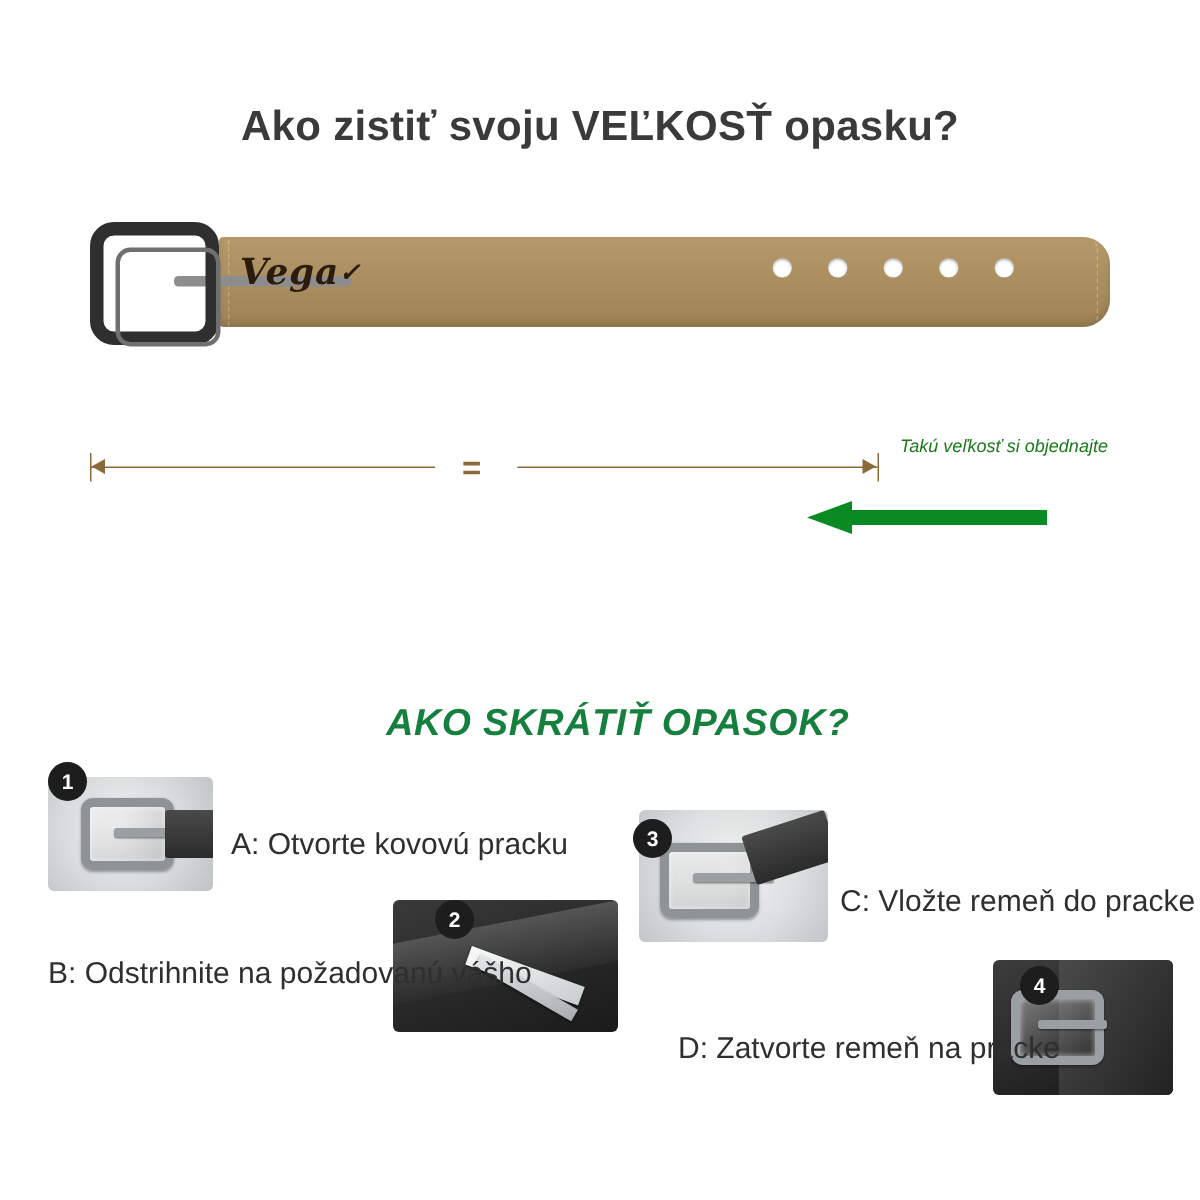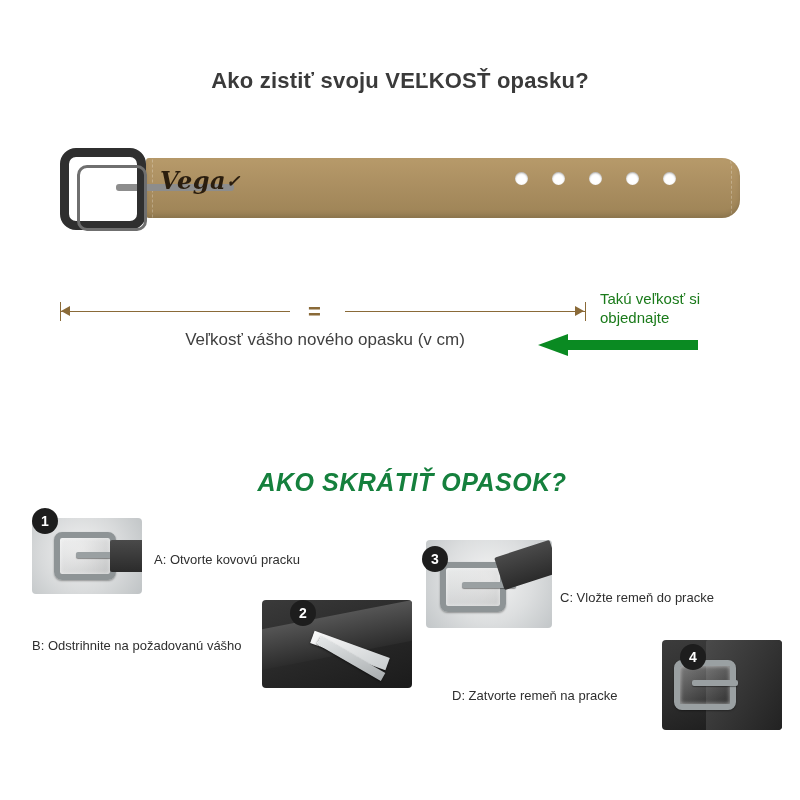--- a/index.html
+++ b/index.html
@@ -16,21 +16,21 @@
     overflow: hidden;
   }
 
   
   .main-title {
     position: absolute;
     top: 68px;
     left: 0;
     width: 800px;
     text-align: center;
-    font-size: 22px;
+    font-size: 28px;
     font-weight: bold;
     color: #3a3a3a;
     letter-spacing: 0.2px;
   }
 
   
   .belt-wrap {
     position: absolute;
     top: 148px;
     left: 60px;
@@ -164,21 +164,22 @@
     border-bottom: 5px solid transparent;
   }
   .arrow-head.a-left { left: 1px; border-right: 9px solid #8a6a38; }
   .arrow-head.a-right { left: 515px; border-left: 9px solid #8a6a38; }
 
   .green-note {
     position: absolute;
     left: 540px;
     top: 28px;
     width: 150px;
-    font-size: 15px;
+    font-size: 12px;
+    font-style: italic;
     color: #1a7a1a;
     line-height: 1.25;
   }
   .green-arrow {
     position: absolute;
     left: 478px;
     top: 72px;
     width: 160px;
     height: 22px;
   }
@@ -231,21 +232,21 @@
     color: #ffffff;
     font-size: 14px;
     font-weight: bold;
     display: flex;
     align-items: center;
     justify-content: center;
     z-index: 5;
   }
   .step-label {
     position: absolute;
-    font-size: 13px;
+    font-size: 20px;
     color: #2f2f2f;
     white-space: nowrap;
   }
 
   
   #photo1 { left: 32px; top: 518px; width: 110px; height: 76px;
     background: radial-gradient(circle at 45% 45%, #f2f2f2 0%, #d8dadb 55%, #bfc3c5 100%); }
   
   #photo2 { left: 262px; top: 600px; width: 150px; height: 88px;
     background: linear-gradient(160deg, #3a3a3a 0%, #262626 60%, #1b1b1b 100%); }
@@ -310,21 +311,20 @@
 <div class="measure">
 
   <div class="arrow-line left"></div>
   <div class="arrow-line right"></div>
   <div class="tick t1"></div>
   <div class="tick t2"></div>
   <div class="arrow-head a-left"></div>
   <div class="arrow-head a-right"></div>
   <div class="equals">=</div>
 
-  <div class="measure-text bottom">Veľkosť vášho nového opasku (v cm)</div>
 
   <div class="green-note">Takú veľkosť si objednajte</div>
   <div class="green-arrow">
     <div class="shaft"></div>
     <div class="head"></div>
   </div>
 </div>
 
 <div class="sub-title">AKO SKRÁTIŤ OPASOK?</div>
 

